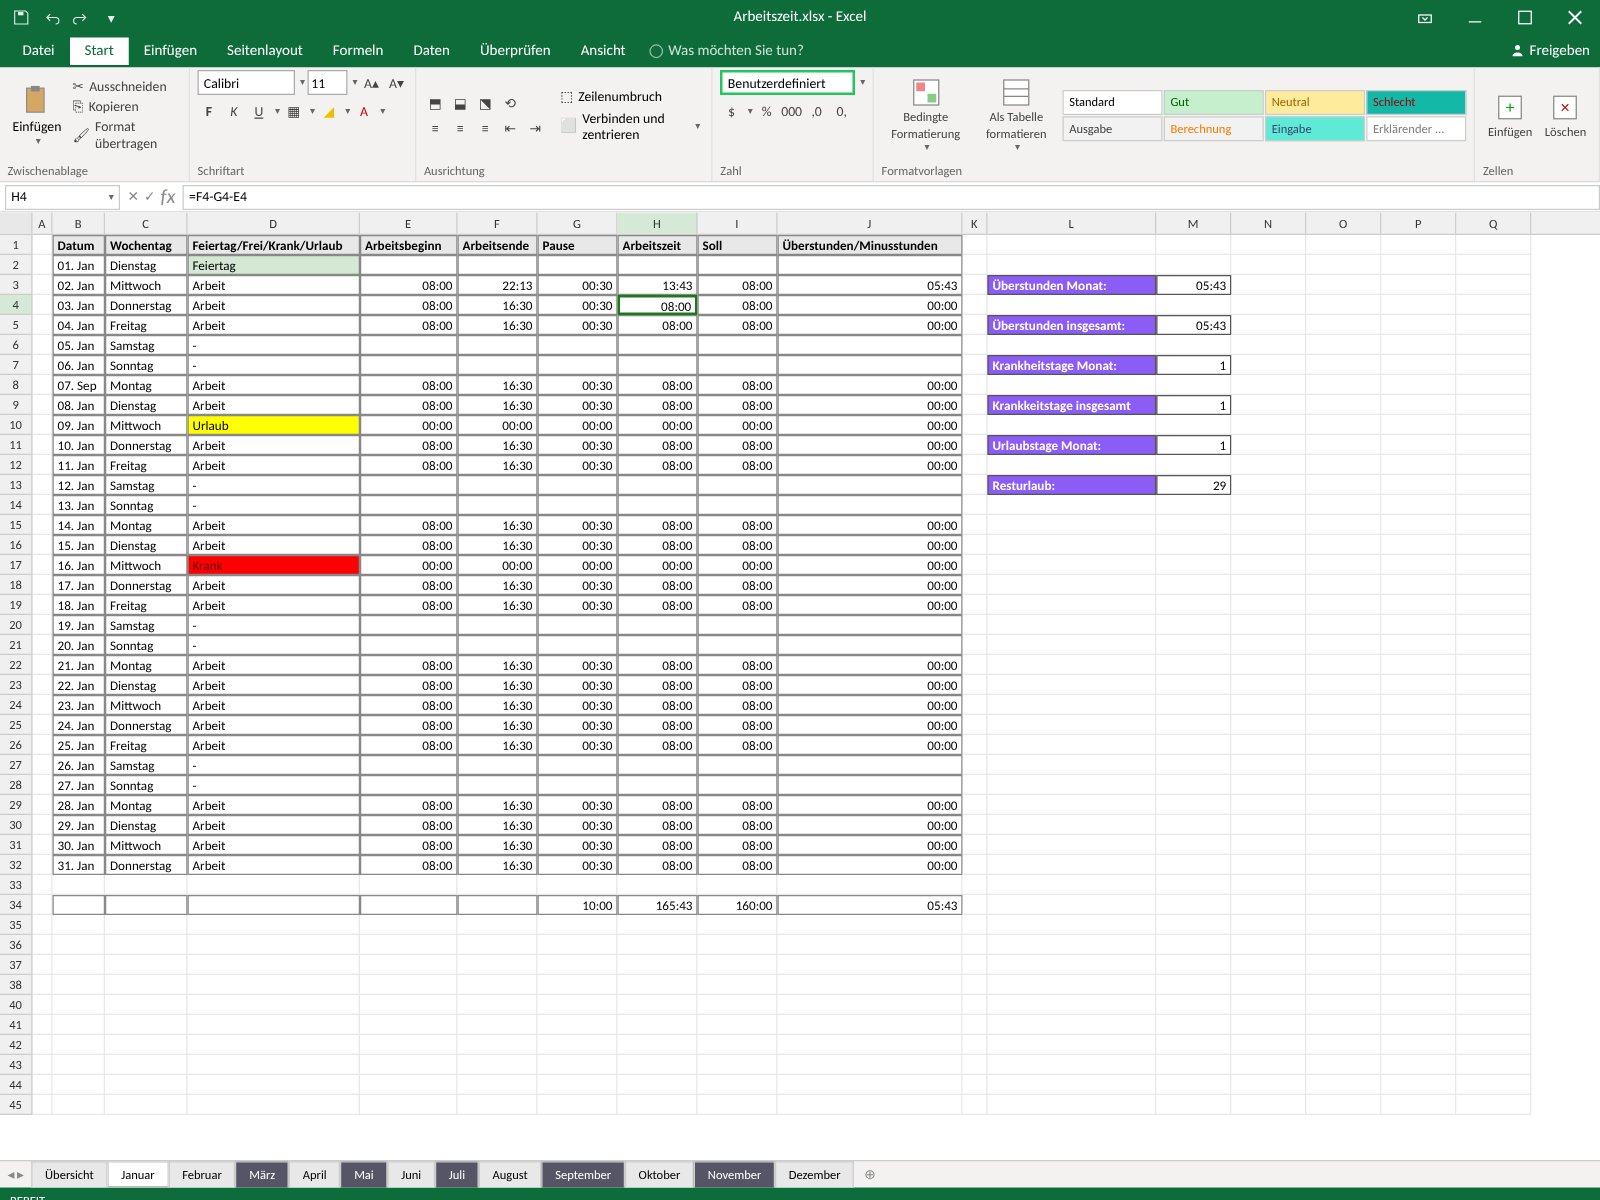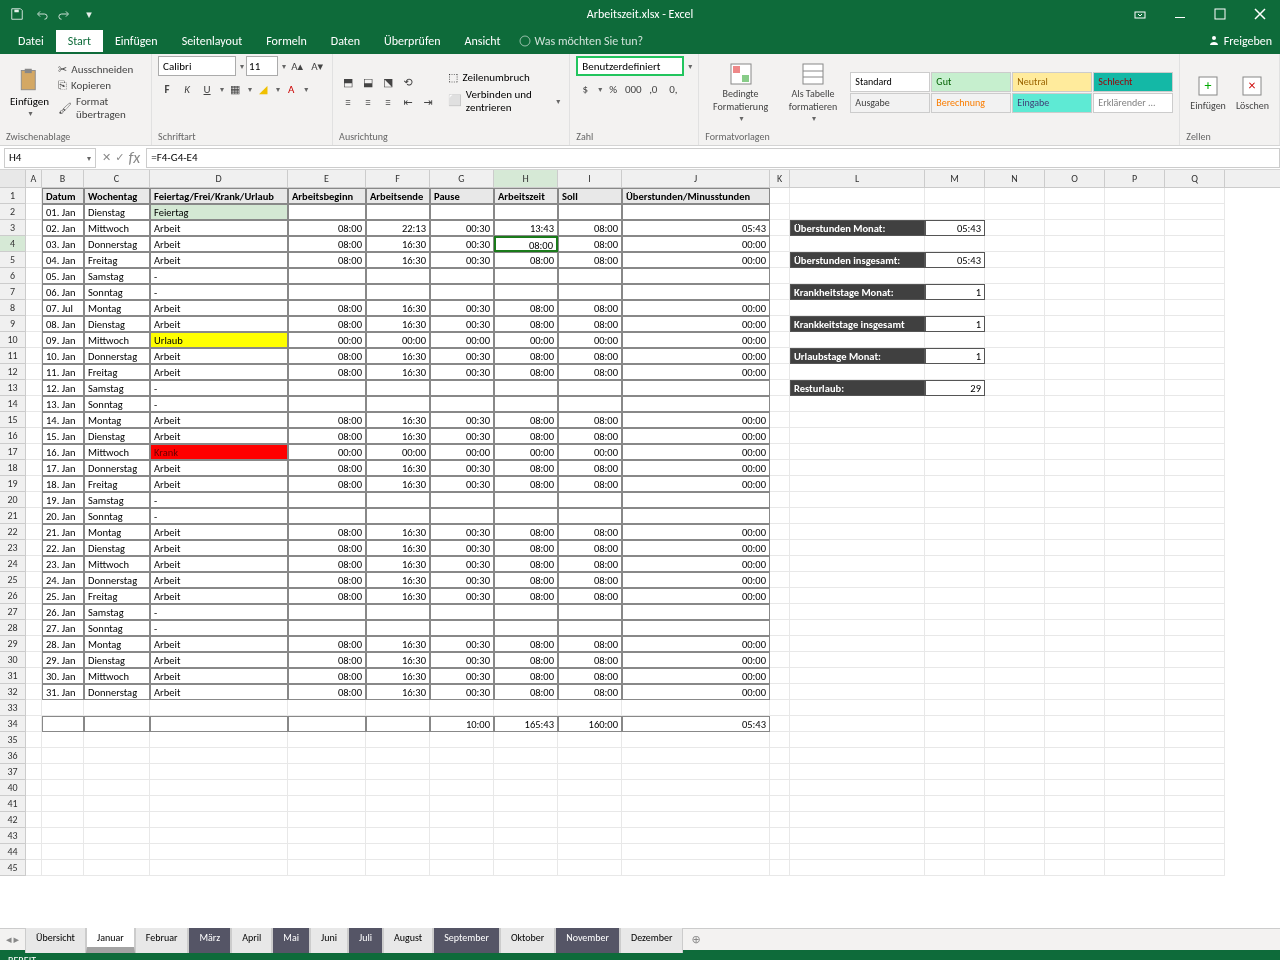--- a/index.html
+++ b/index.html
@@ -52,27 +52,27 @@
 .row{display:flex;height:16px}
 .rh{width:26px;background:#f0f0f0;border-right:1px solid #ccc;border-bottom:1px solid #ccc;text-align:center;font-size:10px;color:#333;line-height:16px}
 .rh.sel{background:#d6e9d6}
 .cell{border-right:1px solid #e8e8e8;border-bottom:1px solid #e8e8e8;padding:0 3px;font-size:10.5px;line-height:16px;overflow:hidden;white-space:nowrap}
 .cell.bh{background:#e8e8e8;font-weight:bold;border:1px solid #888}
 .cell.bd{border:1px solid #888}
 .cell.r{text-align:right}
 .cell.feiertag{background:#d4e8d4}
 .cell.urlaub{background:#ffff00}
 .cell.krank{background:#ff0000;color:#600}
-.cell.summary-label{background:#404040;color:#fff;font-weight:bold;border:1px solid #555}
+.cell.summary-label{background:#8b5cf6;color:#fff;font-weight:bold;border:1px solid #555}
 .cell.summary-val{border:1px solid #555;text-align:right}
 .cell.selected{border:2px solid #1a7a1a}
 .tabs-row{height:22px;background:#f3f2f1;border-top:1px solid #ccc;display:flex;align-items:center;font-size:11px}
 .tab-nav{display:flex;gap:2px;padding:0 6px;color:#888}
 .sheet-tab{padding:3px 10px;border:1px solid #ccc;border-bottom:none;background:#e8e8e8;cursor:pointer;font-size:10px}
-.sheet-tab.active{background:#fff;border-bottom:6px solid #a3a3a3}
+.sheet-tab.active{background:#fff;border-bottom:1px solid #a3a3a3}
 .sheet-tab.dark{background:#556;color:#fff}
 .statusbar{height:20px;background:#0e6b3a;color:#fff;display:flex;align-items:center;padding:0 8px;font-size:10px}
 .cw-A{width:16px}.cw-B{width:42px}.cw-C{width:66px}.cw-D{width:138px}.cw-E{width:78px}.cw-F{width:64px}.cw-G{width:64px}.cw-H{width:64px}.cw-I{width:64px}.cw-J{width:148px}.cw-K{width:20px}.cw-L{width:135px}.cw-M{width:60px}.cw-rest{width:60px}
 .dd{font-size:8px;color:#666;margin-left:2px}
 </style>
 </head>
 <body>
 
 <div class="titlebar">
   <div class="qat">
@@ -456,21 +456,21 @@
         <div class="cell cw-L summary-label">Krankheitstage Monat:</div>
         <div class="cell cw-M summary-val">1</div>
         <div class="cell cw-rest"></div>
         <div class="cell cw-rest"></div>
         <div class="cell cw-rest"></div>
         <div class="cell cw-rest"></div>
       </div>
       <div class="row">
         <div class="rh">8</div>
         <div class="cell cw-A"></div>
-        <div class="cell cw-B bd">07. Jul</div>
+        <div class="cell cw-B bd">07. Sep</div>
         <div class="cell cw-C bd">Montag</div>
         <div class="cell cw-D bd ">Arbeit</div>
         <div class="cell cw-E bd r">08:00</div>
         <div class="cell cw-F bd r">16:30</div>
         <div class="cell cw-G bd r">00:30</div>
         <div class="cell cw-H bd r">08:00</div>
         <div class="cell cw-I bd r">08:00</div>
         <div class="cell cw-J bd r">00:00</div>
         <div class="cell cw-K"></div>
         <div class="cell cw-L"></div>
@@ -1035,20 +1035,40 @@
         <div class="cell cw-K"></div>
         <div class="cell cw-L"></div>
         <div class="cell cw-M"></div>
         <div class="cell cw-rest"></div>
         <div class="cell cw-rest"></div>
         <div class="cell cw-rest"></div>
         <div class="cell cw-rest"></div>
       </div>
       <div class="row">
         <div class="rh">37</div>
+        <div class="cell cw-A"></div>
+        <div class="cell cw-B"></div>
+        <div class="cell cw-C"></div>
+        <div class="cell cw-D"></div>
+        <div class="cell cw-E"></div>
+        <div class="cell cw-F"></div>
+        <div class="cell cw-G"></div>
+        <div class="cell cw-H"></div>
+        <div class="cell cw-I"></div>
+        <div class="cell cw-J"></div>
+        <div class="cell cw-K"></div>
+        <div class="cell cw-L"></div>
+        <div class="cell cw-M"></div>
+        <div class="cell cw-rest"></div>
+        <div class="cell cw-rest"></div>
+        <div class="cell cw-rest"></div>
+        <div class="cell cw-rest"></div>
+      </div>
+      <div class="row">
+        <div class="rh">38</div>
         <div class="cell cw-A"></div>
         <div class="cell cw-B"></div>
         <div class="cell cw-C"></div>
         <div class="cell cw-D"></div>
         <div class="cell cw-E"></div>
         <div class="cell cw-F"></div>
         <div class="cell cw-G"></div>
         <div class="cell cw-H"></div>
         <div class="cell cw-I"></div>
         <div class="cell cw-J"></div>

